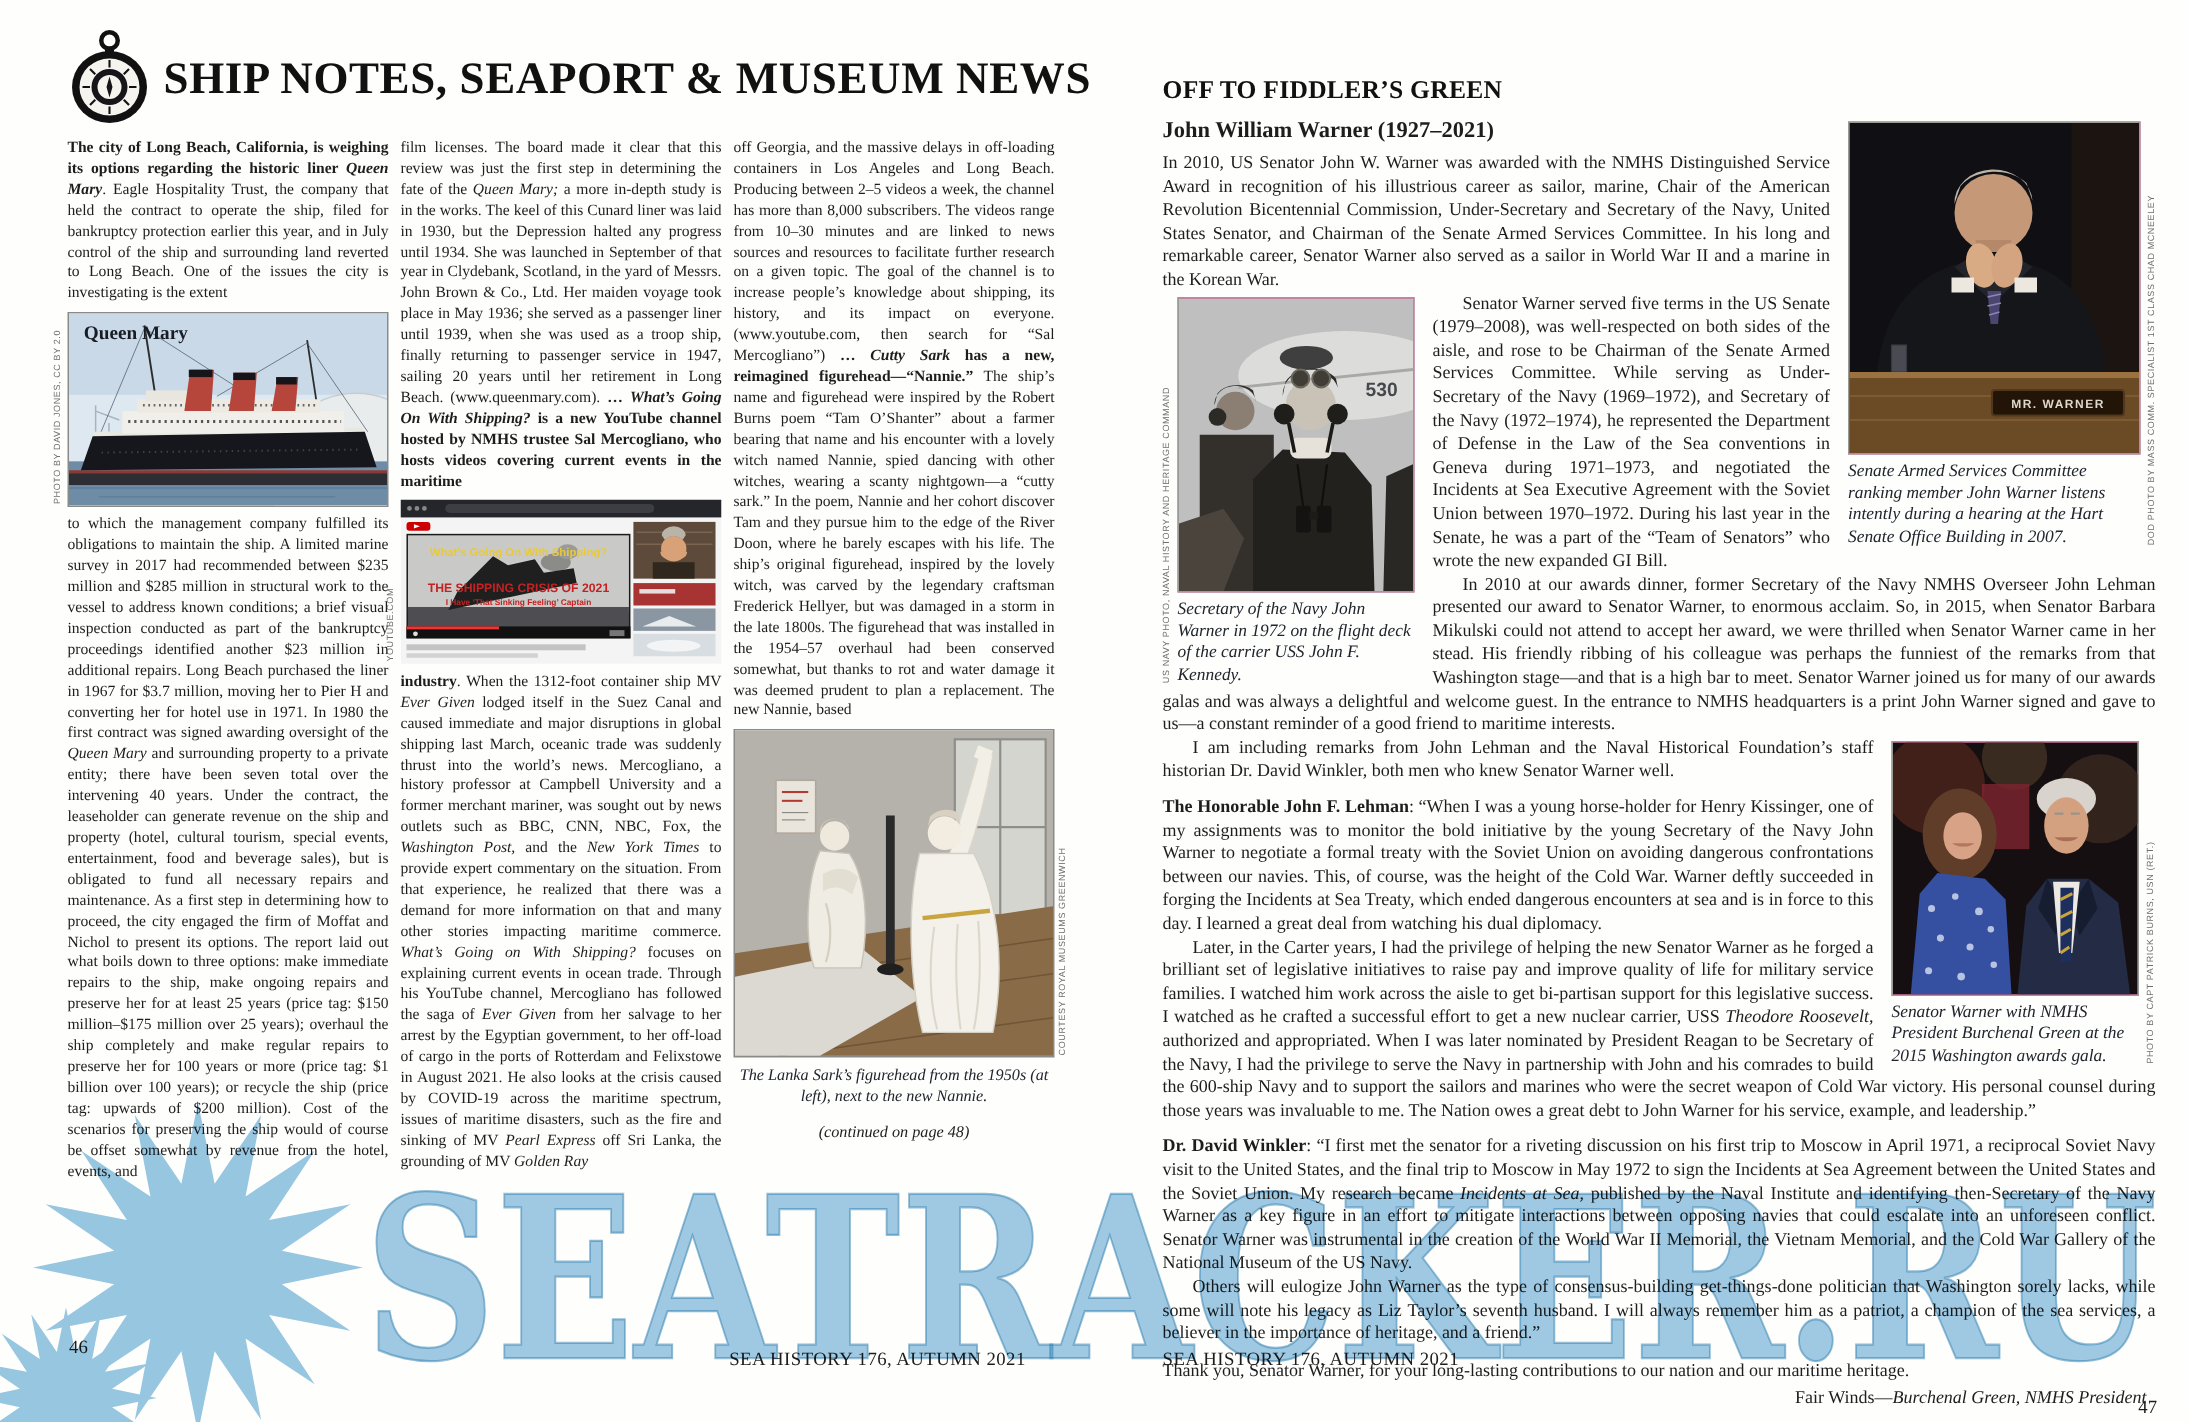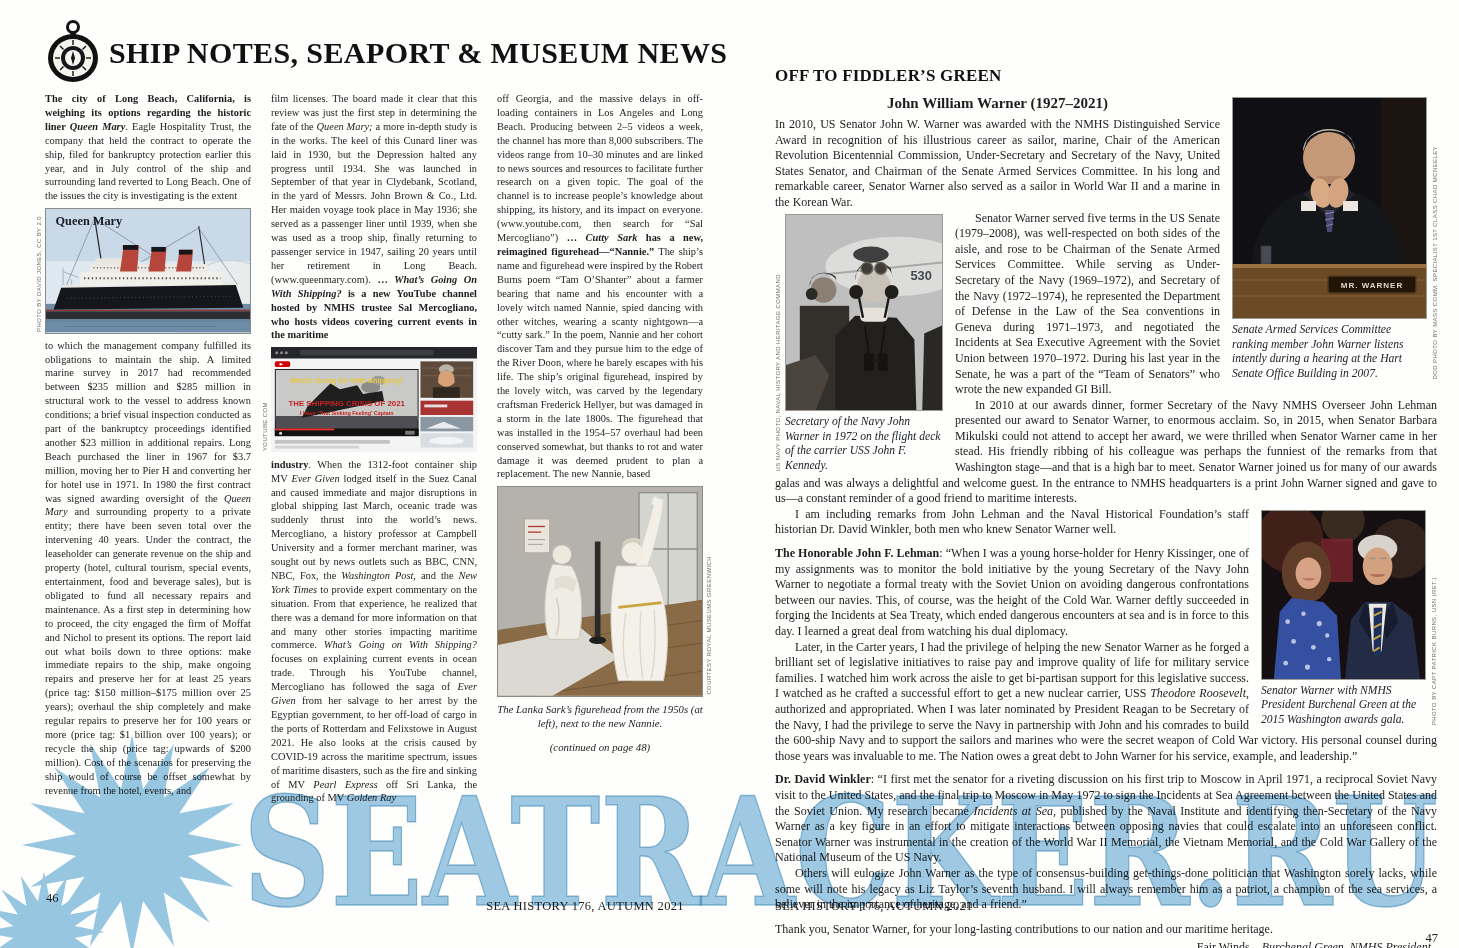--- a/index.html
+++ b/index.html
@@ -8,40 +8,40 @@
     background:#fefefd;color:#1d1d1d;
     font-family:"Liberation Serif", serif;
   }
   
   .rn{} .rb{font-weight:bold} .ri{font-style:italic} .rbi{font-weight:bold;font-style:italic}
 
   
   .lp{position:absolute;left:45px;top:20px;width:658px;}
   .lp-head{display:flex;align-items:center;gap:8px;height:66px;margin-bottom:6px;}
   .lp-head h1{font-size:30px;font-weight:bold;letter-spacing:.4px;margin:0;white-space:nowrap;color:#111;}
-  .cols{display:flex;gap:20px;}
+  .cols{display:flex;gap:8px;}
   .col{width:214px;}
   .col p{margin:0;font-size:10.4px;line-height:13.9px;text-align:justify;hyphens:auto;}
   .fig{margin:5px 0;position:relative;}
   .fig .ph{border:1px solid #8a8a86;background:#fff;}
   .fig .ph svg{display:block;width:100%;height:auto;}
   .fig.noborder .ph{border:none;}
   .vcred{
     position:absolute;writing-mode:vertical-rl;transform:rotate(180deg);
     font-family:"Liberation Sans",sans-serif;font-size:6px;letter-spacing:.4px;color:#6e6e6a;white-space:nowrap;
   }
   .vl{left:-9px;bottom:2px;}
   .vr{right:-9px;bottom:2px;}
   .cap3{font-style:italic;text-align:center;font-size:10.8px;line-height:14px;margin-top:5px;color:#20242c;}
   .cont{font-style:italic;text-align:center;margin-top:11px;font-size:10.8px;}
 
   
   .rp{position:absolute;left:775px;top:50px;width:662px;}
-  .rp h2{font-size:17px;font-weight:bold;margin:16px 0 9px 0;letter-spacing:.2px;color:#111;}
-  .rp h3{font-size:15px;font-weight:bold;text-align:center;margin:0 0 5px 0;}
+  .rp h2{font-size:17px;font-weight:bold;margin:0 0 9px 0;letter-spacing:.2px;color:#111;}
+  .rp h3{font-size:15px;font-weight:bold;margin:0 0 5px 0;}
   .flow p{margin:0;font-size:12px;line-height:15.6px;text-align:justify;hyphens:auto;}
   .ind{text-indent:20px;}
   .gap{margin-top:8px !important;}
   .centerline{text-align:left;margin-top:9px !important;text-indent:0;}
   .rightline{text-align:right !important;margin-top:3px !important;padding-right:6px;}
   .rfig{position:relative;}
   .rfig .ph{border:1px solid #9a9a96;background:#ec4899;}
   .rfig .ph svg{display:block;width:100%;height:auto;}
   .rfig figcaption{font-style:italic;font-size:11.6px;line-height:14.6px;margin-top:4px;color:#20242c;text-align:left;}
   .fs{float:right;width:195px;margin:2px 0 4px 12px;padding-right:10px;}

